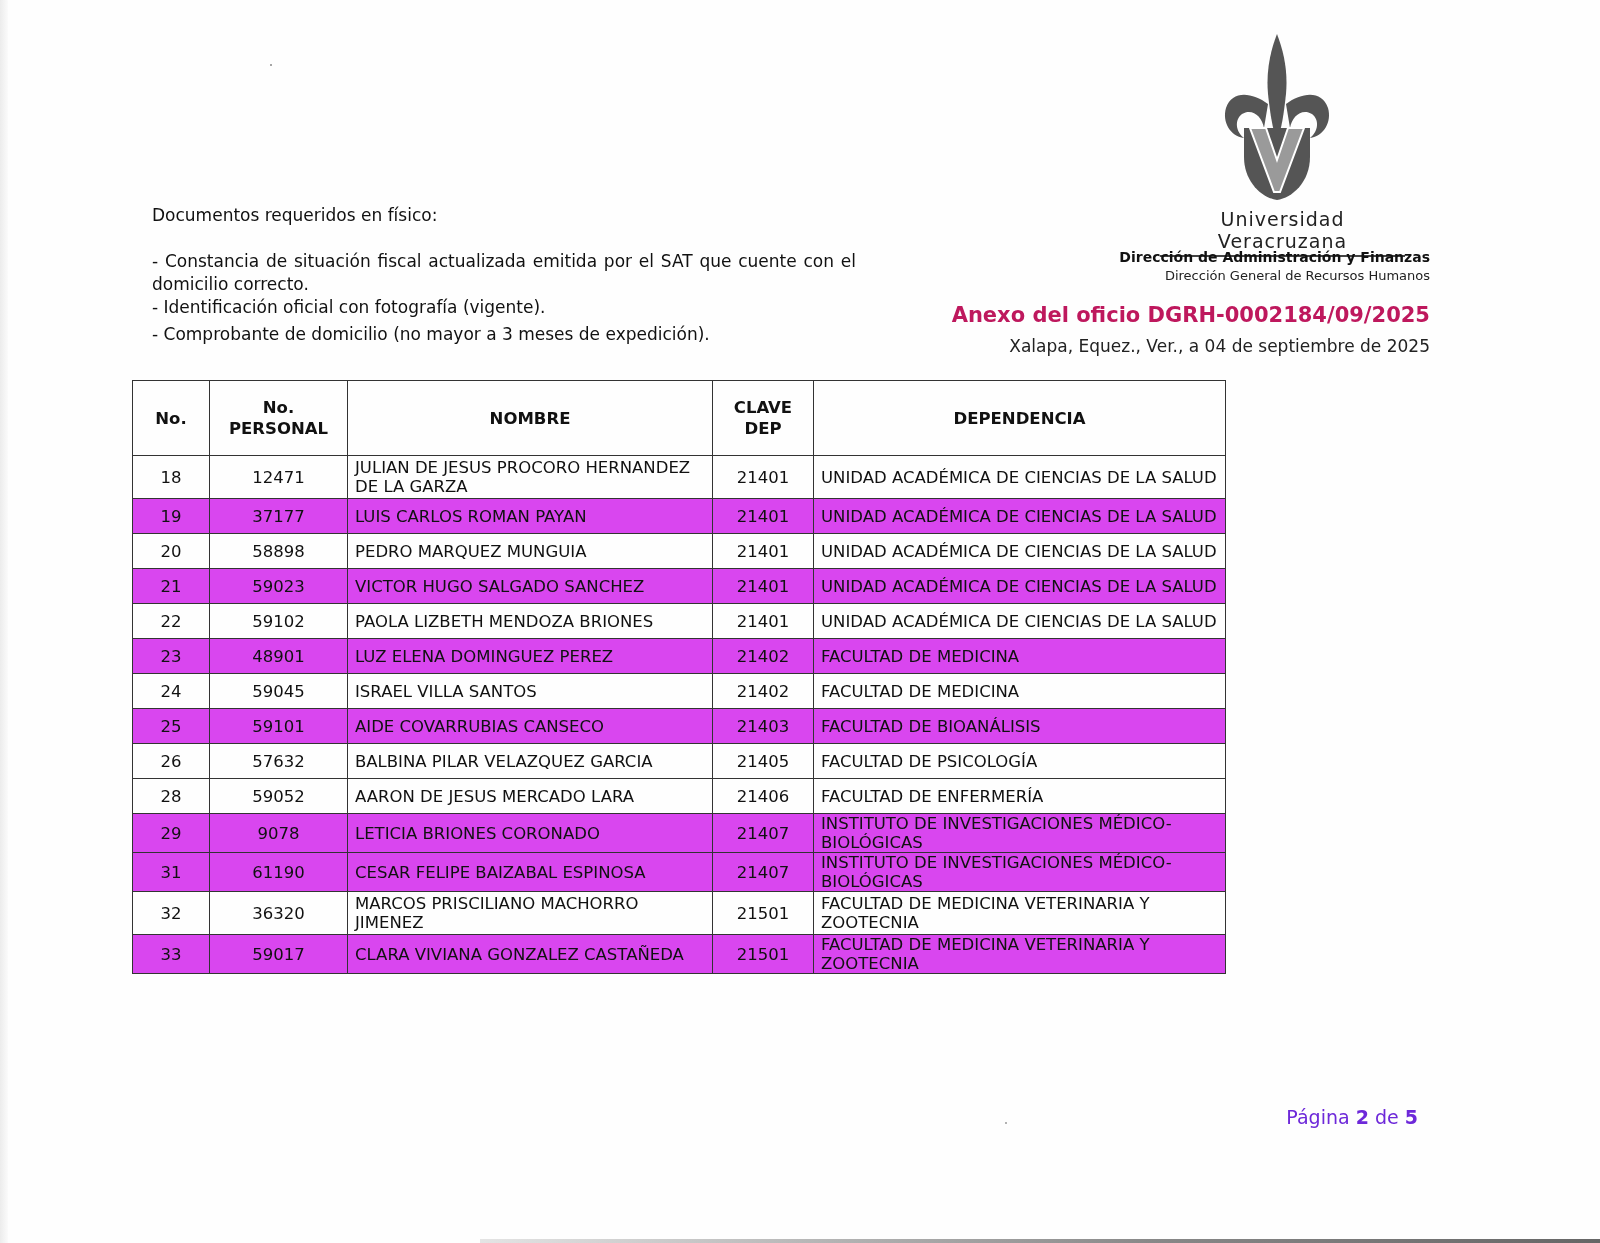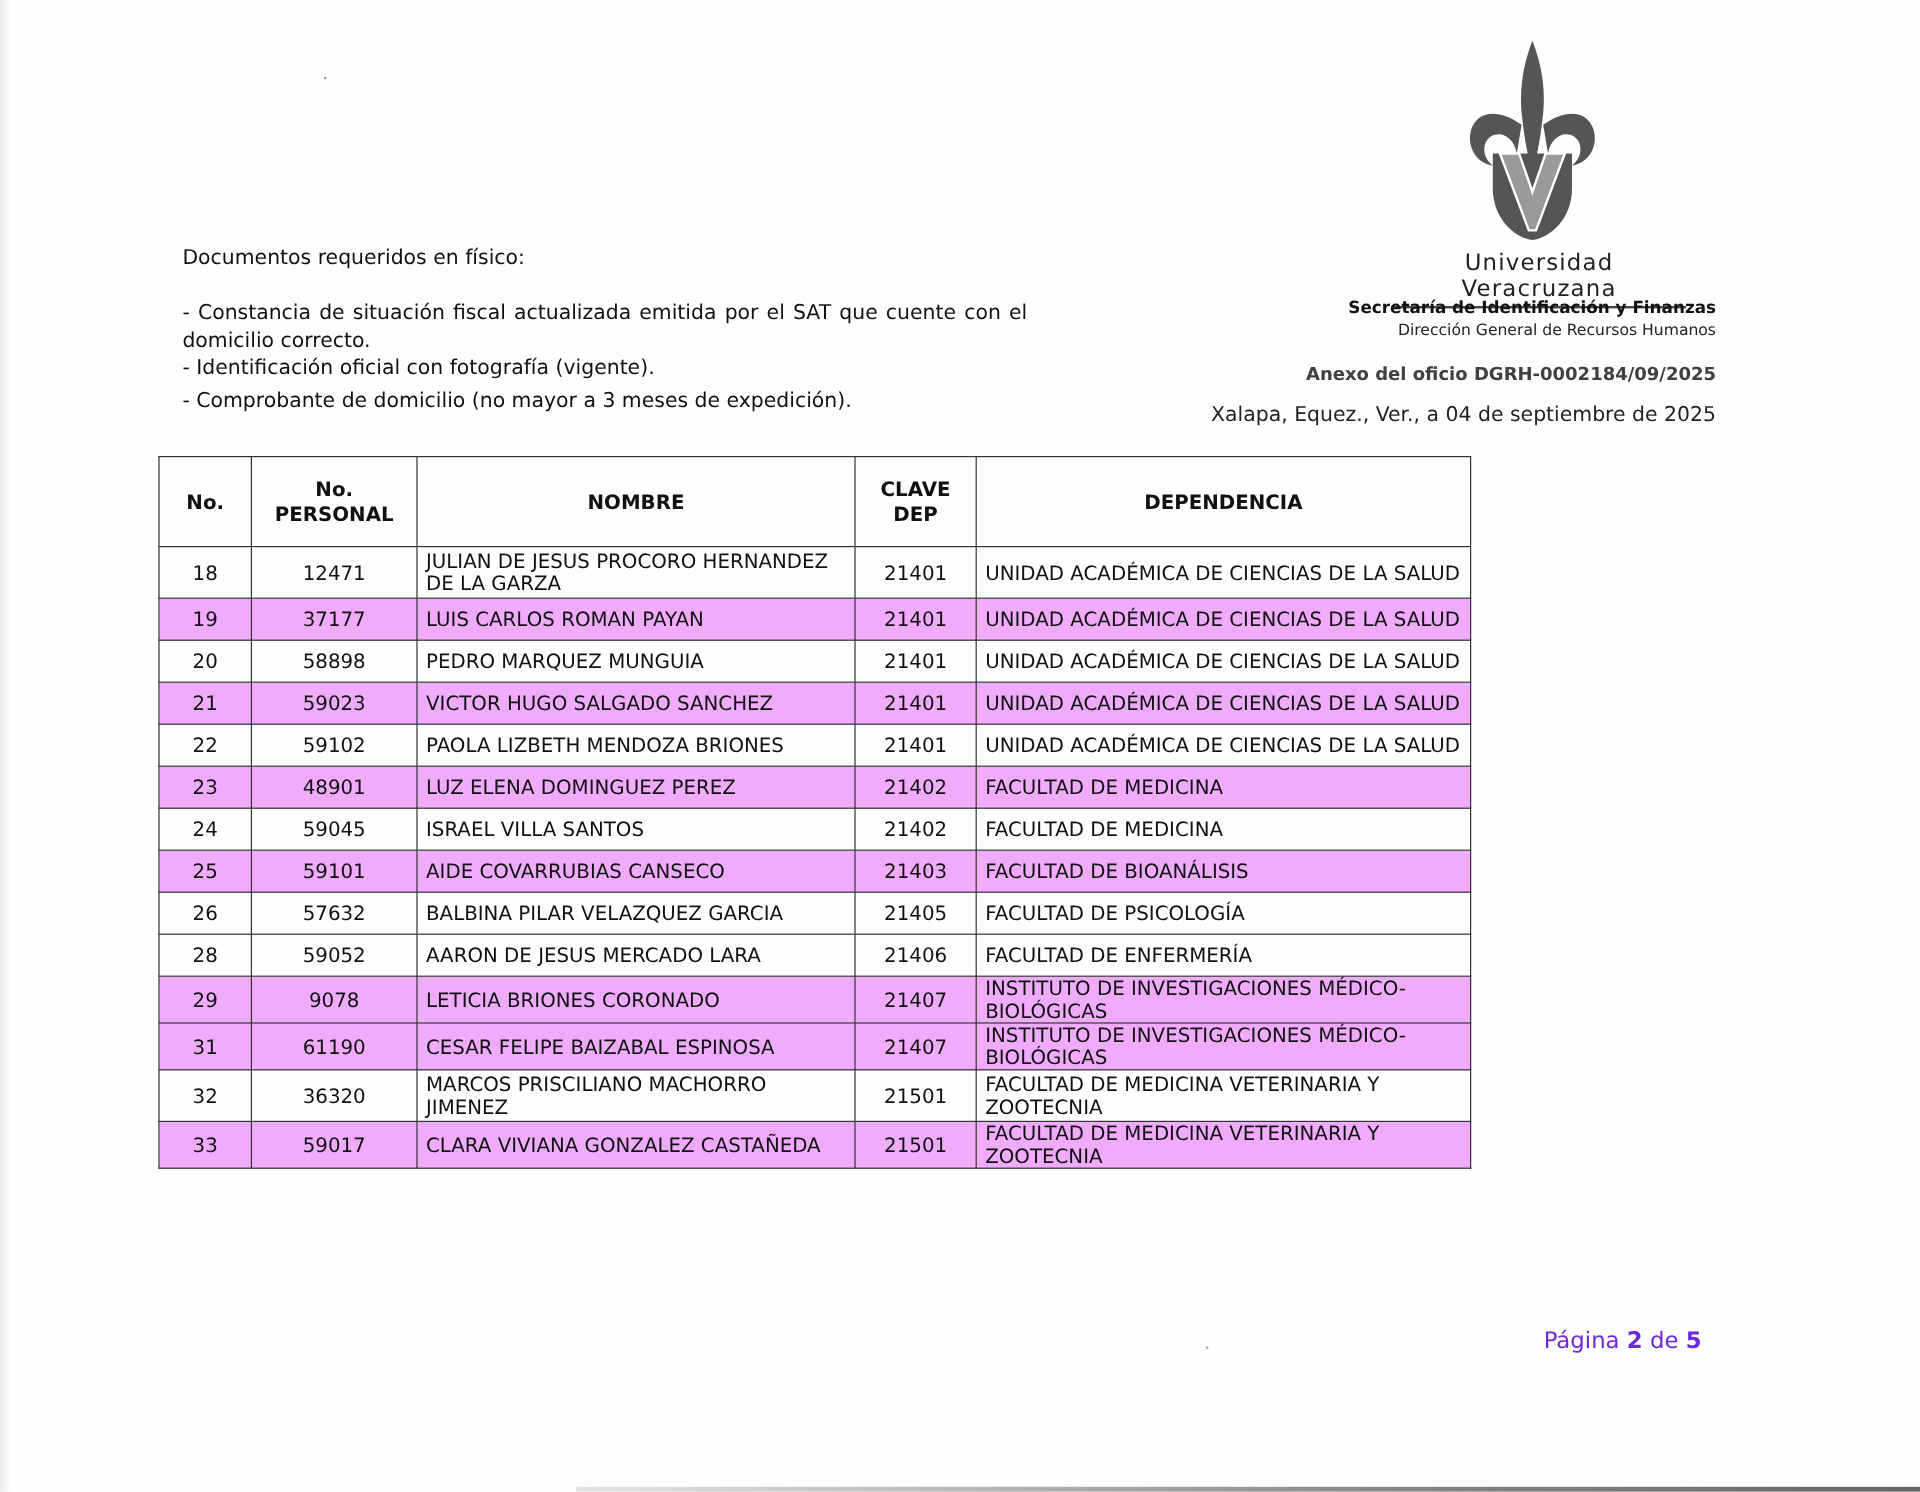--- a/index.html
+++ b/index.html
@@ -16,38 +16,38 @@
     .bottom-edge { position: absolute; left: 480px; right: 0; bottom: 0; height: 4px;
       background: linear-gradient(to right, #e4e4e4, #888 60%, #666); }
 
     
     .logo { position: absolute; left: 1222px; top: 32px; width: 110px; height: 170px; }
     .uv-name { position: absolute; left: 1160px; top: 208px; width: 245px; text-align: center;
       font-size: 19px; letter-spacing: 1px; color: #222; padding-bottom: 3px;
       border-bottom: 2px solid #444; }
     .sec { position: absolute; right: 170px; top: 249px; font-size: 14px; font-weight: bold; color: #111; text-align: right; }
     .dir { position: absolute; right: 170px; top: 268px; font-size: 13px; color: #222; text-align: right; }
-    .anexo { position: absolute; right: 170px; top: 303px; font-size: 15px; font-weight: bold; color: #404040; text-align: right; }
+    .anexo { position: absolute; right: 170px; top: 303px; font-size: 21px; font-weight: bold; color: #be185d; text-align: right; }
     .fecha { position: absolute; right: 170px; top: 336px; font-size: 17px; color: #222; text-align: right; }
 
     
     .req-title { position: absolute; left: 152px; top: 205px; font-size: 17px; color: #111; }
     .req-list { position: absolute; left: 152px; top: 250px; width: 704px; font-size: 17px; color: #111; line-height: 23px; }
     .req-list div { text-align: justify; }
     .req-list .r0 { text-align-last: left; }
     .req-list .gap { margin-top: 4px; }
 
     
     table.roster { position: absolute; left: 132px; top: 380px; width: 1094px;
       border-collapse: collapse; font-size: 16.5px; color: #111; }
     .roster th, .roster td { border: 1.5px solid #333; padding: 0 7px; }
     .roster th { height: 74px; font-weight: bold; text-align: center; font-size: 16.5px; line-height: 21px; }
     .roster td { height: 34px; line-height: 19px; }
     .roster tr.tall td { height: 42px; }
-    .roster tr.shade td { background: #f0abfc; }
+    .roster tr.shade td { background: #d946ef; }
     .c-no { width: 62px; text-align: center; }
     .c-pers { width: 123px; text-align: center; }
     .c-nom { width: 350px; text-align: left; }
     .c-clave { width: 86px; text-align: center; }
     .c-dep { text-align: left; }
 
     .footer { position: absolute; right: 182px; top: 1106px; font-size: 19px; color: #6d28d9; margin-left: 35px; }
     .footer b { font-weight: bold; }
   </style>
 </head>
@@ -65,21 +65,21 @@
 
     <path d="M46 72 C30 60 10 58 4 76 C0 90 8 104 22 106 C14 100 12 88 20 82 C30 76 40 84 42 96 Z" fill="#555"></path>
 
     <path d="M64 72 C80 60 100 58 106 76 C110 90 102 104 88 106 C96 100 98 88 90 82 C80 76 70 84 68 96 Z" fill="#555"></path>
 
     <path d="M22 96 L88 96 L88 125 C88 150 70 166 55 168 C40 166 22 150 22 125 Z" fill="#555"></path>
 
     <path d="M28 96 L44 96 L55 128 L66 96 L82 96 L58 160 L52 160 Z" fill="#9a9a9a" stroke="#ffffff" stroke-width="2"></path>
   </svg>
   <div class="uv-name">Universidad Veracruzana</div>
-  <div class="sec">Secretaría de Identificación y Finanzas</div>
+  <div class="sec">Dirección de Administración y Finanzas</div>
   <div class="dir">Dirección General de Recursos Humanos</div>
   <div class="anexo">Anexo del oficio DGRH-0002184/09/2025</div>
   <div class="fecha">Xalapa, Equez., Ver., a 04 de septiembre de 2025</div>
 
   <div class="req-title">Documentos requeridos en físico:</div>
   <div class="req-list">
     <div class="r0">- Constancia de situación fiscal actualizada emitida por el SAT que cuente con el domicilio correcto.</div>
     <div>- Identificación oficial con fotografía (vigente).</div>
     <div class="gap">- Comprobante de domicilio (no mayor a 3 meses de expedición).</div>
   </div>

